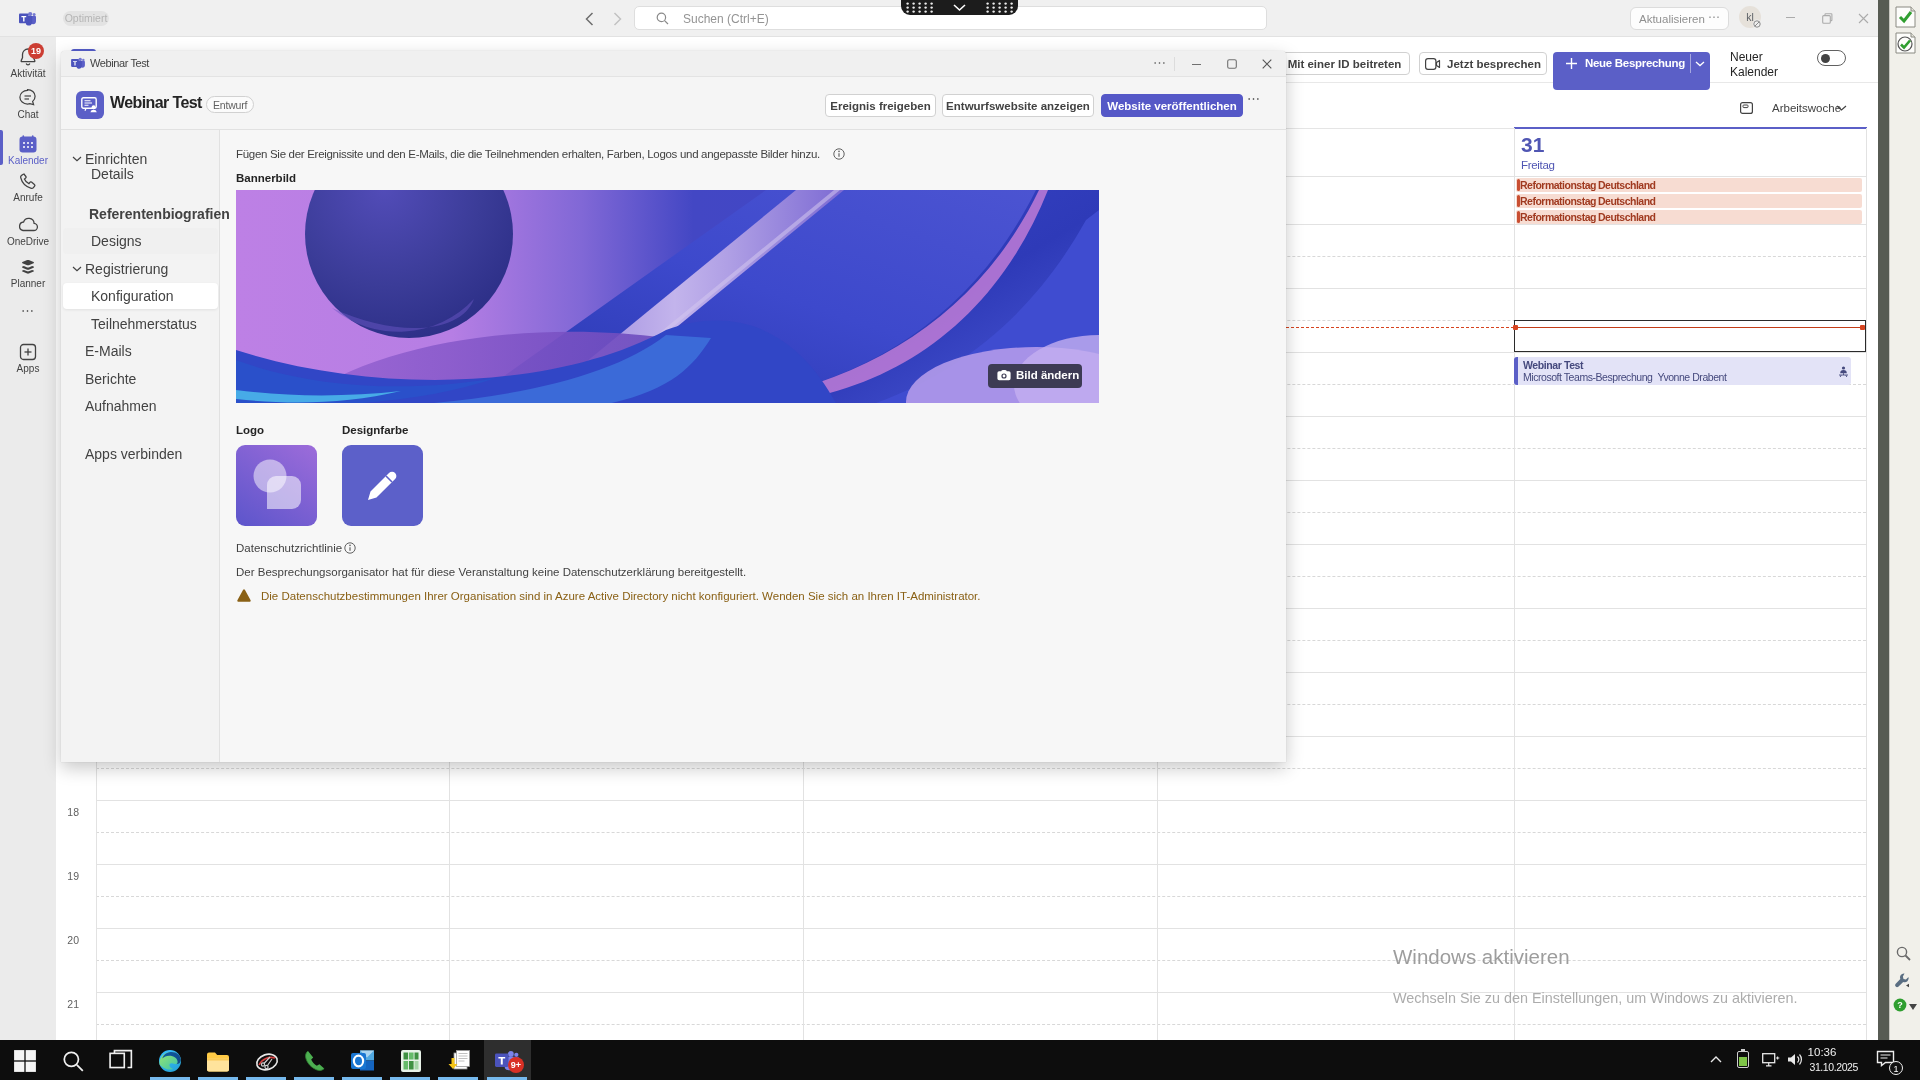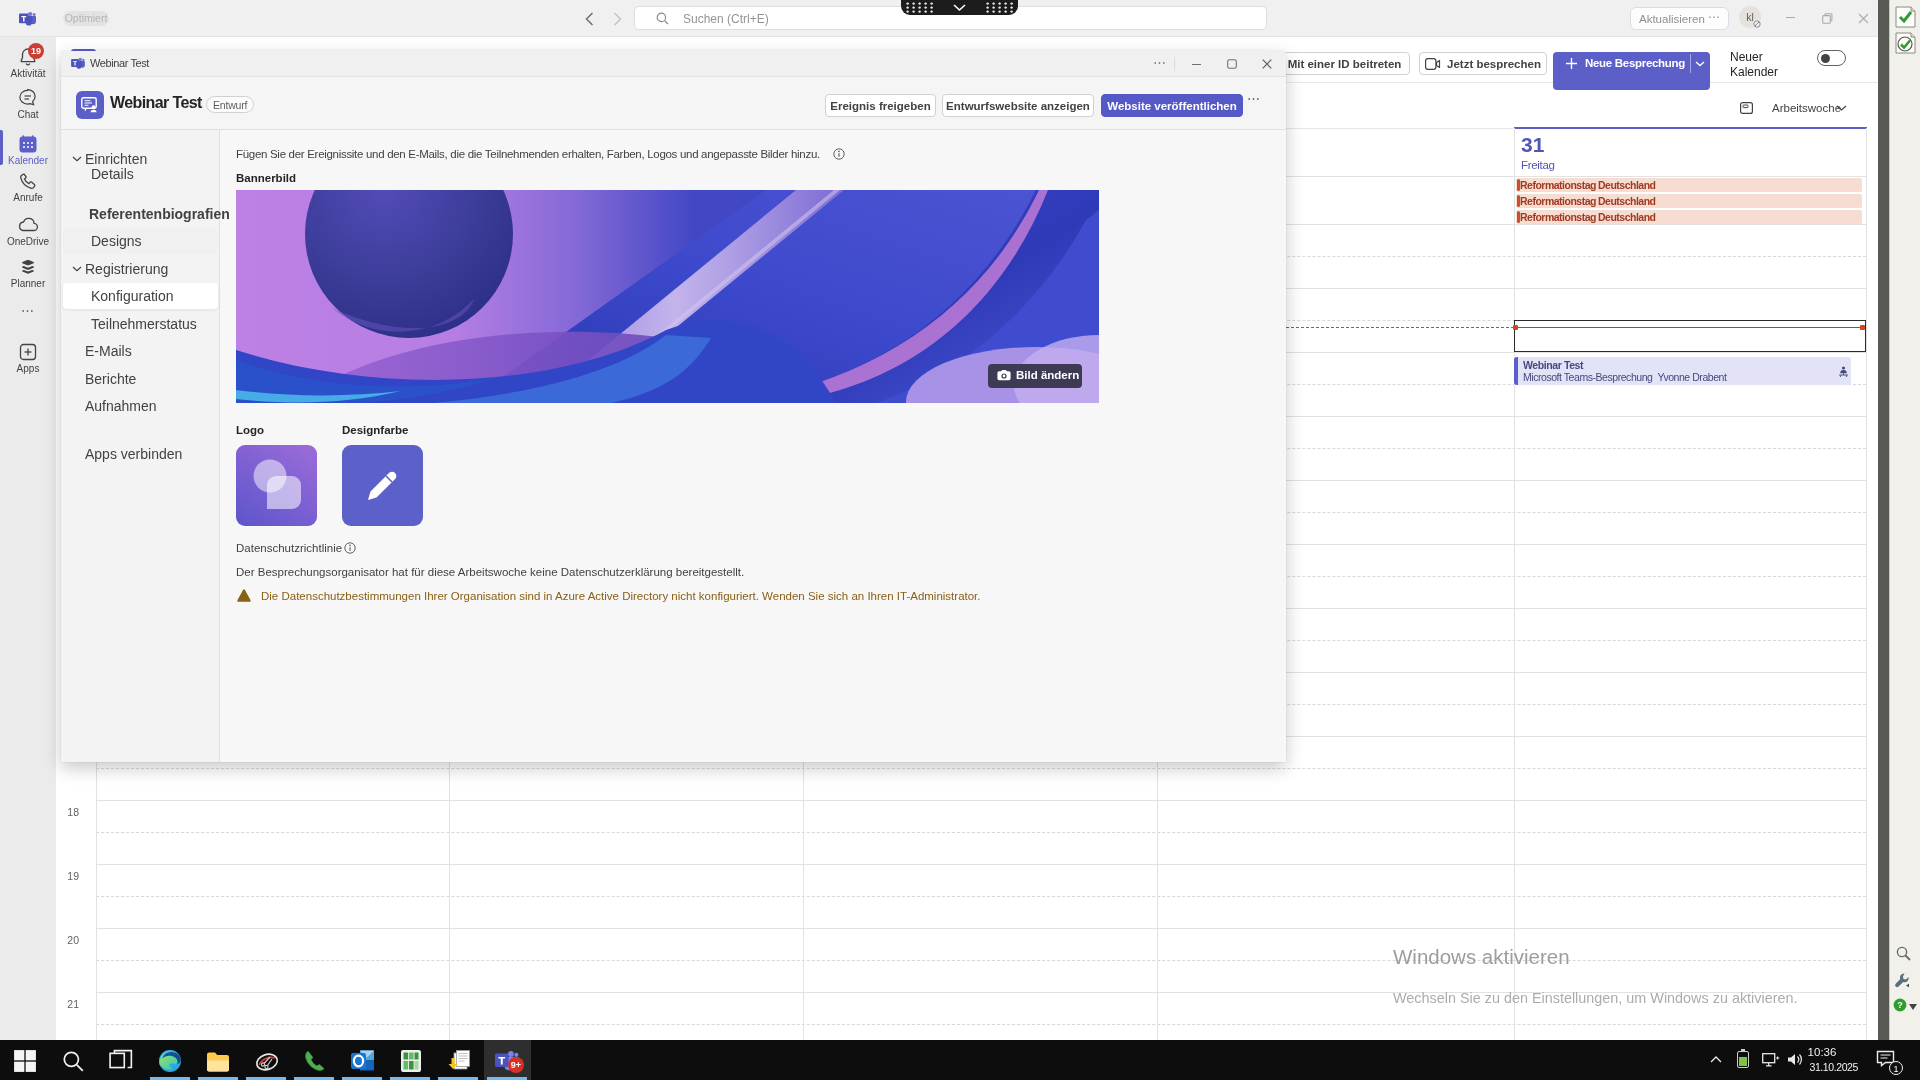--- a/index.html
+++ b/index.html
@@ -466,21 +466,21 @@
       <line x1="20" y1="7" x2="26" y2="13" stroke="#5c60c9" stroke-width="1.6"></line>
     </svg>
   </div>
 
   <div class="abs" style="left:175px;top:491px;font-size:11.5px;color:#424242;">Datenschutzrichtlinie</div>
   <svg class="abs" style="left:283px;top:491px" width="12" height="12" viewBox="0 0 12 12">
         <circle cx="6" cy="6" r="5.2" fill="none" stroke="#616161" stroke-width="1"></circle>
         <line x1="6" y1="5.2" x2="6" y2="8.8" stroke="#616161" stroke-width="1.2"></line>
         <circle cx="6" cy="3.4" r="0.8" fill="#616161"></circle>
       </svg>
-  <div class="abs" style="left:175px;top:515px;font-size:11.5px;color:#424242;">Der Besprechungsorganisator hat für diese Arbeitswoche keine Datenschutzerklärung bereitgestellt.</div>
+  <div class="abs" style="left:175px;top:515px;font-size:11.5px;color:#424242;">Der Besprechungsorganisator hat für diese Veranstaltung keine Datenschutzerklärung bereitgestellt.</div>
   <svg class="abs" style="left:176px;top:538px" width="14" height="13" viewBox="0 0 14 13">
         <path d="M6 1.1 a1.2 1.2 0 0 1 2 0 L13.5 11 a1.1 1.1 0 0 1 -1 1.7 L1.5 12.7 a1.1 1.1 0 0 1 -1 -1.7 Z" fill="#8a6116"></path>
       </svg>
   <div class="abs" style="left:200px;top:539px;font-size:11.5px;color:#8a6116;">Die Datenschutzbestimmungen Ihrer Organisation sind in Azure Active Directory nicht konfiguriert. Wenden Sie sich an Ihren IT-Administrator.</div>
 </div>
 <div id="rightstrip">
   <div class="abs" style="left:1878px;top:0;width:11px;height:1040px;background:#575b53;"></div>
   <div class="abs" style="left:1889px;top:0;width:31px;height:1040px;background:#f1f0ea;border-left:1px solid #c9c8c2;"></div>
   <svg class="abs" style="left:1893px;top:5px" width="24" height="24" viewBox="0 0 24 24">
         <path d="M3 2h15l4 4v16H3z" fill="#fdfdfb" stroke="#8a8a82" stroke-width="1"></path>

